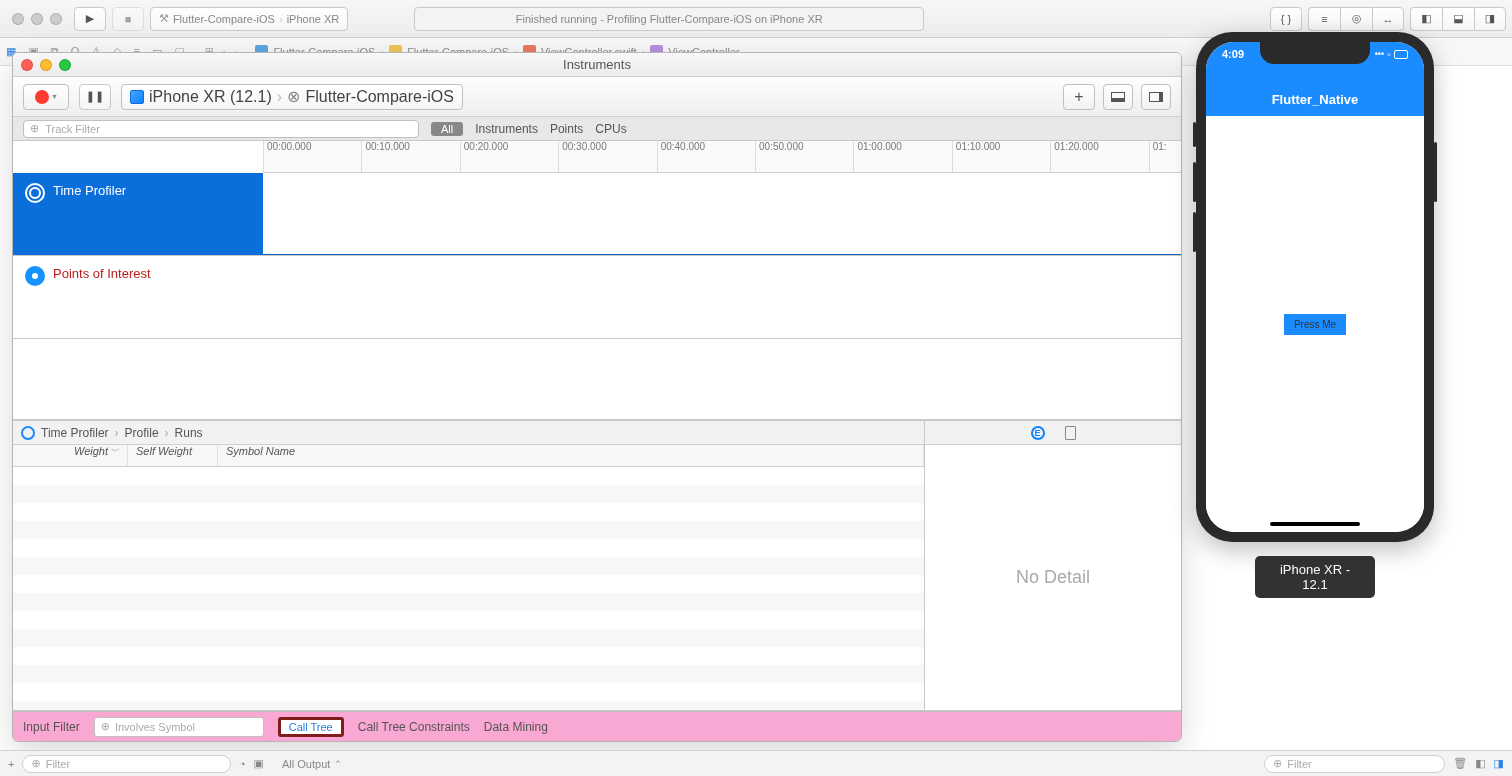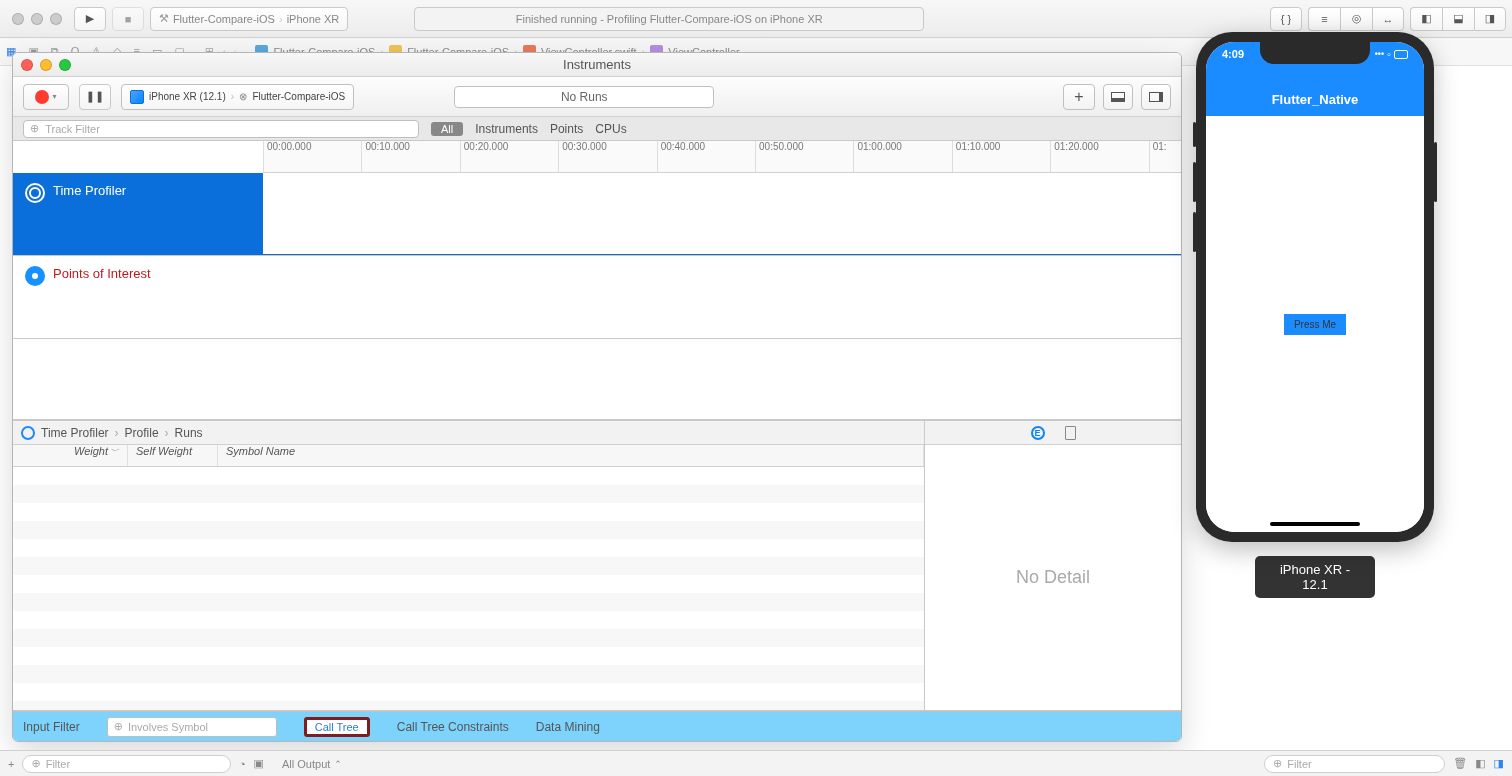--- a/index.html
+++ b/index.html
@@ -34,21 +34,21 @@
 .instruments { position: absolute; left: 12px; top: 52px; width: 1170px; height: 690px; background: #fff; border: 1px solid #b5b5b5; border-radius: 6px; box-shadow: 0 10px 30px rgba(0,0,0,0.15); overflow: hidden; display: flex; flex-direction: column; }
 .inst-titlebar { height: 24px; background: linear-gradient(#f7f7f7,#ececec); border-bottom: 1px solid #d0d0d0; display: flex; align-items: center; position: relative; }
 .inst-titlebar .traffic-dots { padding-left: 8px; }
 .inst-titlebar .traffic-dots .dot.r { background: #ff5f57; }
 .inst-titlebar .traffic-dots .dot.y { background: #febc2e; }
 .inst-titlebar .traffic-dots .dot.g { background: #28c840; }
 .inst-title { position: absolute; left: 0; right: 0; text-align: center; font-size: 13px; color: #555; }
 .inst-toolbar { height: 40px; background: linear-gradient(#fdfdfd,#efefef); border-bottom: 1px solid #d0d0d0; display: flex; align-items: center; padding: 0 10px; gap: 10px; }
 .rec-btn { width: 46px; height: 26px; border: 1px solid #c0c0c0; border-radius: 4px; background: linear-gradient(#fff,#f2f2f2); display: flex; align-items: center; justify-content: center; }
 .rec-dot { width: 14px; height: 14px; border-radius: 50%; background: #ff3b30; }
-.target-bar { height: 26px; border: 1px solid #c0c0c0; border-radius: 4px; background: linear-gradient(#fff,#f5f5f5); display: flex; align-items: center; padding: 0 8px; font-size: 10px; color: #444; gap: 5px; }
+.target-bar { height: 26px; border: 1px solid #c0c0c0; border-radius: 4px; background: linear-gradient(#fff,#f5f5f5); display: flex; align-items: center; padding: 0 8px; font-size: 16px; color: #444; gap: 5px; }
 .device-icon { width: 14px; height: 14px; border-radius: 2px; background: linear-gradient(135deg,#4aa3ff,#0a84ff); border: 1px solid #0a6edb; }
 .runs-bar { width: 260px; height: 22px; border: 1px solid #c0c0c0; border-radius: 4px; background: #fff; display: flex; align-items: center; justify-content: center; font-size: 12px; color: #666; margin-left: 90px; }
 .inst-right { margin-left: auto; display: flex; gap: 8px; }
 .plus-btn { width: 32px; height: 26px; border: 1px solid #c0c0c0; border-radius: 4px; background: linear-gradient(#fff,#f2f2f2); display: flex; align-items: center; justify-content: center; font-size: 16px; color: #555; }
 .panel-toggle { width: 30px; height: 26px; border: 1px solid #c0c0c0; border-radius: 4px; background: linear-gradient(#fff,#f2f2f2); display: flex; align-items: center; justify-content: center; }
 .pt-icon { width: 14px; height: 10px; border: 1.5px solid #555; }
 
 
 .filter-row { height: 24px; background: #e8e8e8; border-bottom: 1px solid #c9c9c9; display: flex; align-items: center; padding: 0 10px; gap: 12px; font-size: 12px; }
 .track-filter { flex: 0 0 396px; height: 18px; border: 1px solid #bfbfbf; border-radius: 4px; background: #fff; display: flex; align-items: center; padding: 0 6px; gap: 6px; color: #aaa; font-size: 11px; }
@@ -77,21 +77,21 @@
 .col-headers { height: 22px; background: #f7f7f7; border-bottom: 1px solid #d0d0d0; display: flex; font-size: 11px; color: #555; }
 .col { border-right: 1px solid #e0e0e0; display: flex; padding: 0 8px; font-style: italic; }
 .rows { flex: 1; background: repeating-linear-gradient(#fff 0, #fff 18px, #f7f7f7 18px, #f7f7f7 36px); }
 .detail-side { width: 256px; display: flex; flex-direction: column; }
 .side-header { height: 24px; background: #f2f2f2; border-bottom: 1px solid #d0d0d0; display: flex; align-items: center; justify-content: center; gap: 20px; }
 .blue-ring { width: 14px; height: 14px; border: 2px solid #0a84ff; border-radius: 50%; display: flex; align-items: center; justify-content: center; color: #0a84ff; font-size: 9px; font-weight: bold; }
 .gray-doc { width: 11px; height: 14px; border: 1.5px solid #888; border-radius: 1px; }
 .no-detail { flex: 1; display: flex; align-items: center; justify-content: center; color: #aaa; font-size: 18px; }
 
 
-.inst-bottom { height: 30px; background: #7dd3fc; border-top: 1px solid #c0c0c0; display: flex; align-items: center; padding: 0 10px; gap: 27px; font-size: 12px; color: #555; }
+.inst-bottom { height: 30px; background: #f9a8d4; border-top: 1px solid #c0c0c0; display: flex; align-items: center; padding: 0 10px; gap: 14px; font-size: 12px; color: #555; }
 .inv-filter { width: 170px; height: 20px; border: 1px solid #bfbfbf; border-radius: 3px; background: #fff; display: flex; align-items: center; padding: 0 6px; gap: 5px; color: #aaa; font-size: 11px; }
 .ct-btn { padding: 1px 8px; border: 3px solid #7f1d1d; border-radius: 3px; color: #2b7de0; font-size: 11px; background: #fff; }
 
 
 .xc-bottom-left { position: absolute; left: 0; bottom: 0; width: 272px; height: 26px; background: #f3f3f3; border-top: 1px solid #d0d0d0; display: flex; align-items: center; padding: 0 8px; gap: 8px; font-size: 11px; color: #888; }
 .xc-bottom-mid { position: absolute; left: 272px; bottom: 0; right: 256px; height: 26px; background: #f3f3f3; border-top: 1px solid #d0d0d0; display: flex; align-items: center; padding: 0 10px; font-size: 11px; color: #888; }
 .xc-bottom-right { position: absolute; right: 0; bottom: 0; width: 256px; height: 26px; background: #f3f3f3; border-top: 1px solid #d0d0d0; display: flex; align-items: center; padding: 0 8px; gap: 8px; font-size: 11px; color: #888; }
 .small-filter { flex: 1; height: 18px; border: 1px solid #cfcfcf; border-radius: 9px; background: #fff; display: flex; align-items: center; padding: 0 8px; gap: 5px; color: #aaa; }
 
 
@@ -187,21 +187,20 @@
         <span style="font-size:8px;color:#888;margin-left:3px">▾</span>
       </div>
     <div class="tb-btn" style="width:32px;height:26px">❚❚</div>
     <div class="target-bar">
       <div class="device-icon"></div>
       <span>iPhone XR (12.1)</span>
       <span style="color:#bbb">›</span>
       <span style="color:#888">⊗</span>
       <span>Flutter-Compare-iOS</span>
     </div>
-    <div class="runs-bar">No Runs</div>
     <div class="inst-right">
       <div class="plus-btn">+</div>
       <div class="panel-toggle">
           <div class="pt-icon" style="border-bottom-width:4px"></div>
         </div>
       <div class="panel-toggle">
           <div class="pt-icon" style="border-right-width:4px"></div>
         </div>
     </div>
   </div>

